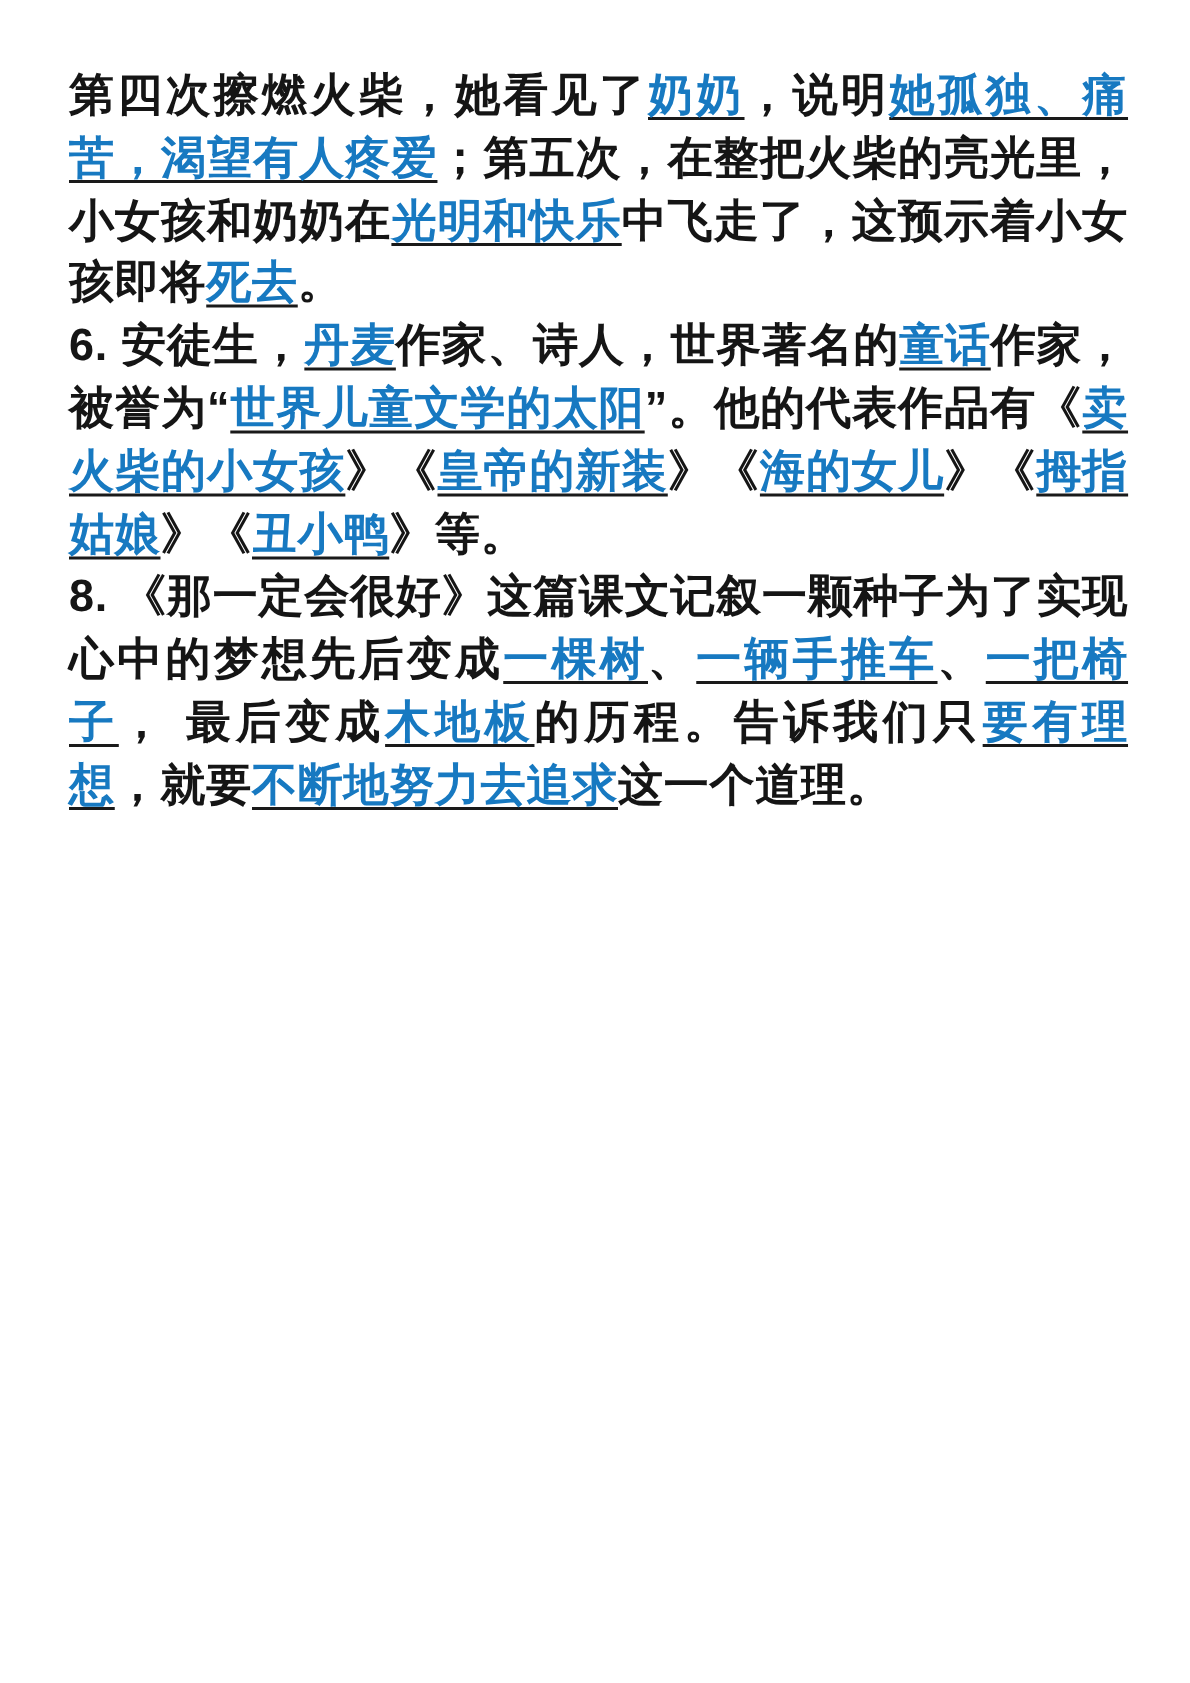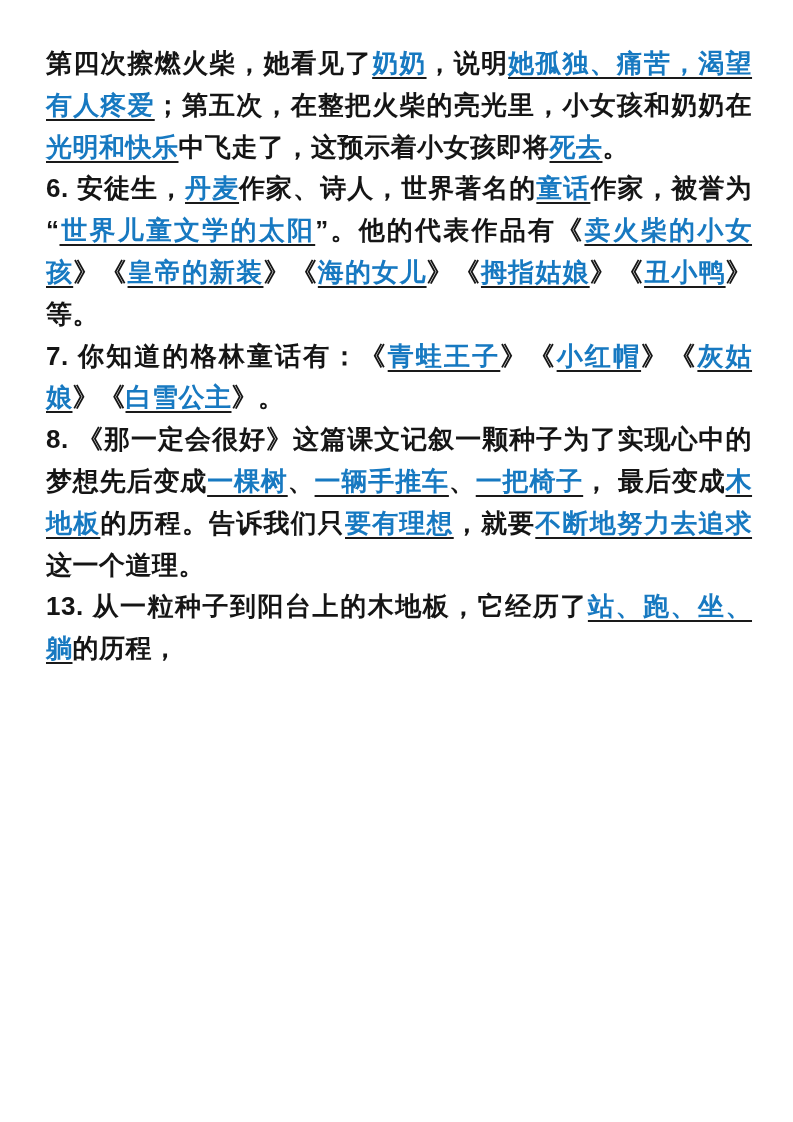--- a/index.html
+++ b/index.html
@@ -11,21 +11,21 @@
   html,body{margin:0;padding:0;background:#fff;}
   .page{
     width:793px;
     height:1122px;
     box-sizing:border-box;
     background:var(--bg);
     padding:43px 41px 0 46px;
     overflow:hidden;
     font-family:"Liberation Sans","DejaVu Sans",sans-serif;
     font-weight:700;
-    font-size:26px;
+    font-size:30px;
     line-height:41.8px;
     color:var(--text);
   }
   .para{
     margin:0;
     text-align:justify;
     letter-spacing:0.5px;
   }
   .txt{ color:var(--text); }
   .hl{
@@ -36,17 +36,15 @@
     text-underline-offset:5px;
   }
 </style>
 </head>
 <body>
 
 <div class="page">
   <div id="doc">
       <p class="para"><span class="txt">第四次擦燃火柴，她看见了</span><span class="hl">奶奶</span><span class="txt">，说明</span><span class="hl">她孤独、痛苦，渴望有人疼爱</span><span class="txt">；第五次，在整把火柴的亮光里，小女孩和奶奶在</span><span class="hl">光明和快乐</span><span class="txt">中飞走了，这预示着小女孩即将</span><span class="hl">死去</span><span class="txt">。</span></p>
       <p class="para"><span class="txt">6. 安徒生，</span><span class="hl">丹麦</span><span class="txt">作家、诗人，世界著名的</span><span class="hl">童话</span><span class="txt">作家，被誉为“</span><span class="hl">世界儿童文学的太阳</span><span class="txt">”。他的代表作品有《</span><span class="hl">卖火柴的小女孩</span><span class="txt">》《</span><span class="hl">皇帝的新装</span><span class="txt">》《</span><span class="hl">海的女儿</span><span class="txt">》《</span><span class="hl">拇指姑娘</span><span class="txt">》《</span><span class="hl">丑小鸭</span><span class="txt">》等。</span></p>
-      <p class="para"><span class="txt">7. 你知道的格林童话有：《</span><span class="hl">青蛙王子</span><span class="txt">》《</span><span class="hl">小红帽</span><span class="txt">》《</span><span class="hl">灰姑娘</span><span class="txt">》《</span><span class="hl">白雪公主</span><span class="txt">》。</span></p>
       <p class="para"><span class="txt">8. 《那一定会很好》这篇课文记叙一颗种子为了实现心中的梦想先后变成</span><span class="hl">一棵树</span><span class="txt">、</span><span class="hl">一辆手推车</span><span class="txt">、</span><span class="hl">一把椅子</span><span class="txt">， 最后变成</span><span class="hl">木地板</span><span class="txt">的历程。告诉我们只</span><span class="hl">要有理想</span><span class="txt">，就要</span><span class="hl">不断地努力去追求</span><span class="txt">这一个道理。</span></p>
-      <p class="para"><span class="txt">13. 从一粒种子到阳台上的木地板，它经历了</span><span class="hl">站、跑、坐、躺</span><span class="txt">的历程，</span></p>
     </div>
 </div>
 
 </body></html>

